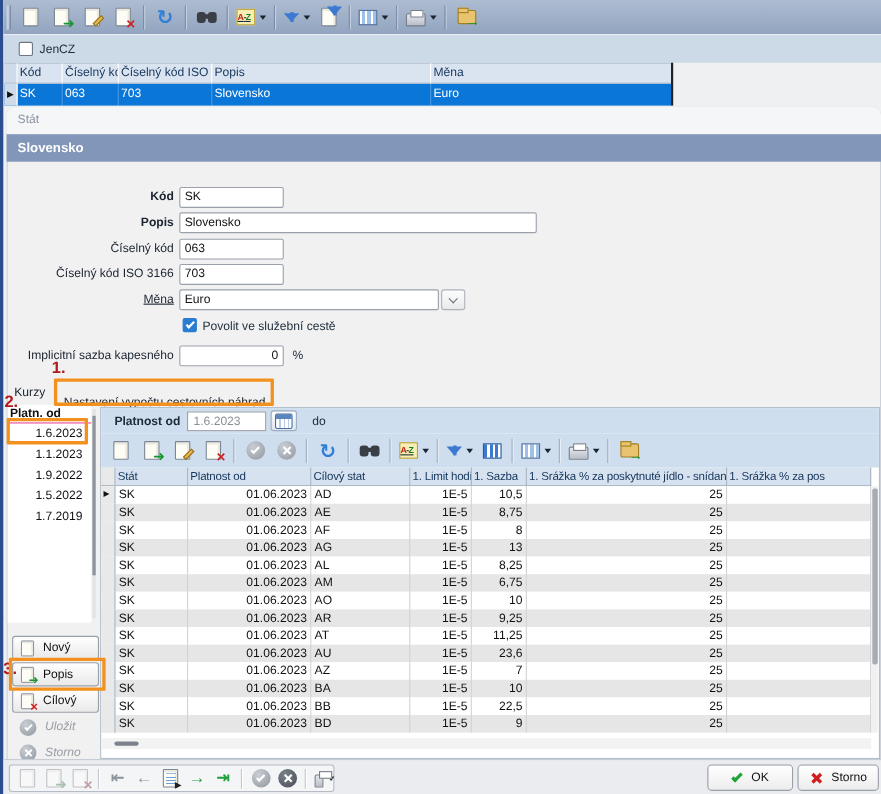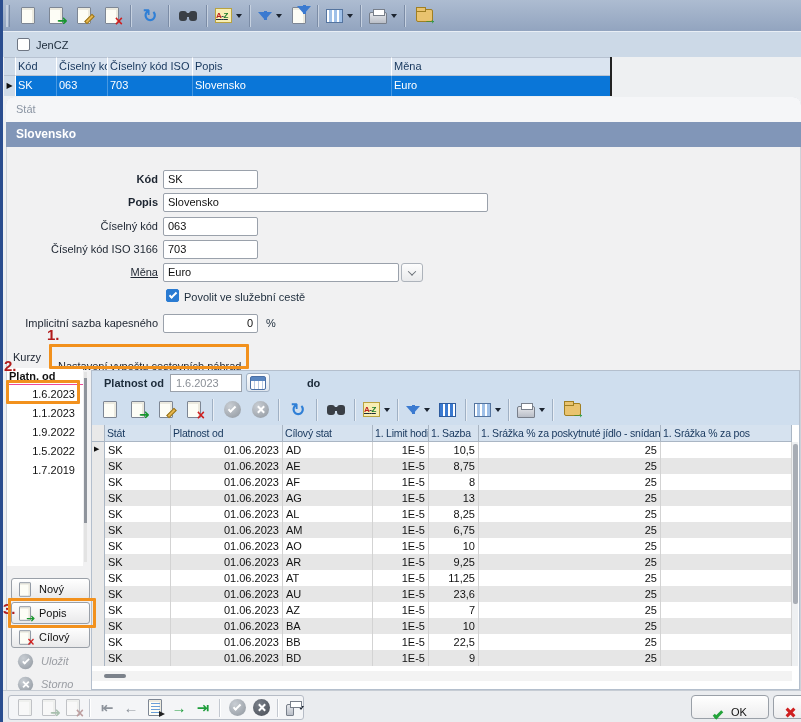--- a/index.html
+++ b/index.html
@@ -90,21 +90,21 @@
   .period-item { height:19px; text-align:right; padding:3px 8px 0 0; color:#111; }
   .p-scroll { position:absolute; left:81px; top:372px; width:3px; height:190px; background:#e3e3e3; }
   .p-thumb { position:absolute; left:81px; top:378px; width:3px; height:145px; background:#8f949c; }
 
   
   .rates-wrap { position:absolute; left:88px; top:370px; width:709px; height:320px; border:1px solid #b4bfcd; background:#fff; }
   .pl-bar { position:absolute; left:0; top:0; width:707px; height:23px; background:#cfdeee; display:flex; align-items:center; }
   .pl-bar .lbl { font-weight:bold; margin-left:12px; }
   .pl-field { width:72px; height:18px; background:#fff; border:1px solid #9aa1ab; margin-left:6px; padding:2px 0 0 5px; color:#8a8f96; }
   .pl-cal { margin-left:4px; width:24px; height:19px; background:linear-gradient(#fdfdfd,#dfe6ee); border:1px solid #9fb0c4; border-radius:3px; display:flex; align-items:center; justify-content:center; }
-  .pl-do { margin-left:37px;font-weight:bold; }
+  .pl-do { margin-left:14px; }
   .toolbar2 { position:absolute; left:0; top:23px; width:707px; height:31px; background:#cfdeee; display:flex; align-items:center; padding-left:4px; }
   .toolbar2 .sep { border-left-color:#9fb0c4; border-right-color:#e8eef5; }
 
   .rt-head { position:absolute; left:0; top:54px; width:700px; display:flex; height:17px; background:#d6e2ef; color:#16365c; font-size:10.5px; letter-spacing:-0.2px; }
   .rt-head .c { border-right:1px solid #aab6c4; border-bottom:1px solid #aab6c4; padding:2px 2px 0 2px; overflow:hidden; white-space:nowrap; }
   .rt-body { position:absolute; left:0; top:71px; width:700px; }
   .rrow { display:flex; height:16px; background:#fff; color:#111; }
   .rrow.alt { background:#e6e6e6; }
   .c { overflow:hidden; white-space:nowrap; padding:2px 3px 0 3px; border-right:1px solid #d3d3d3; }
   .c.mk { width:13px; font-size:7px; padding:3px 0 0 2px; border-right:1px solid #aab6c4; background:#e9e9e9; }
@@ -123,21 +123,21 @@
   .sbtn .pg { transform:scale(.85); }
   .sbtn.dis { border:none; background:transparent; color:#9a9da3;font-style:italic; }
   .sbtn .circ { transform:scale(.9); }
 
   
   .footer { position:absolute; left:0; top:690px; width:801px; height:32px; background:#eaecef; border-top:1px solid #c6ccd4; }
   .navgrp { position:absolute; left:5px; top:4px; width:296px; height:25px; border:1px solid #b6bcc6; border-radius:3px; background:#f4f5f7; display:flex; align-items:center; padding-left:4px; }
   .navgrp .tbtn { min-width:24px; height:22px; }
   .navgrp .sep { height:18px; border-left-color:#c3c8d0; border-right-color:#fff; }
   .dim { opacity:.45; filter:grayscale(60%); }
-  .okbtn { position:absolute; top:4px; height:24px; background:linear-gradient(#ffffff,#ededee); border:1px solid #9aa0a8; border-radius:4px; display:flex; align-items:flex-end; justify-content:center; gap:8px; color:#111;margin-left:48px; }
+  .okbtn { position:absolute; top:4px; height:24px; background:linear-gradient(#ffffff,#ededee); border:1px solid #9aa0a8; border-radius:4px; display:flex; align-items:center; justify-content:center; gap:8px; color:#111; }
   .ok1 { left:640px; width:78px; } .ok2 { left:722px; width:74px; }
   .chk.big { width:10px; height:5px; border-width:3px; color:#23a33a; }
   .xm.big:before,.xm.big:after { width:3px; height:11px; left:5px; }
   .xm.big { width:12px; height:11px; color:#cf1f1f; }
   .pgdoc { position:relative; }
   .pgdoc .lines { position:absolute; left:2px; top:3px; width:9px; height:10px;
      background:repeating-linear-gradient(#6a9fd8 0 1px, transparent 1px 3px); }
   .pgdoc .cursor { position:absolute; right:-4px; bottom:-2px; width:0; height:0; border-left:6px solid #222; border-top:3px solid transparent; border-bottom:3px solid transparent; }
 </style>
 </head>

